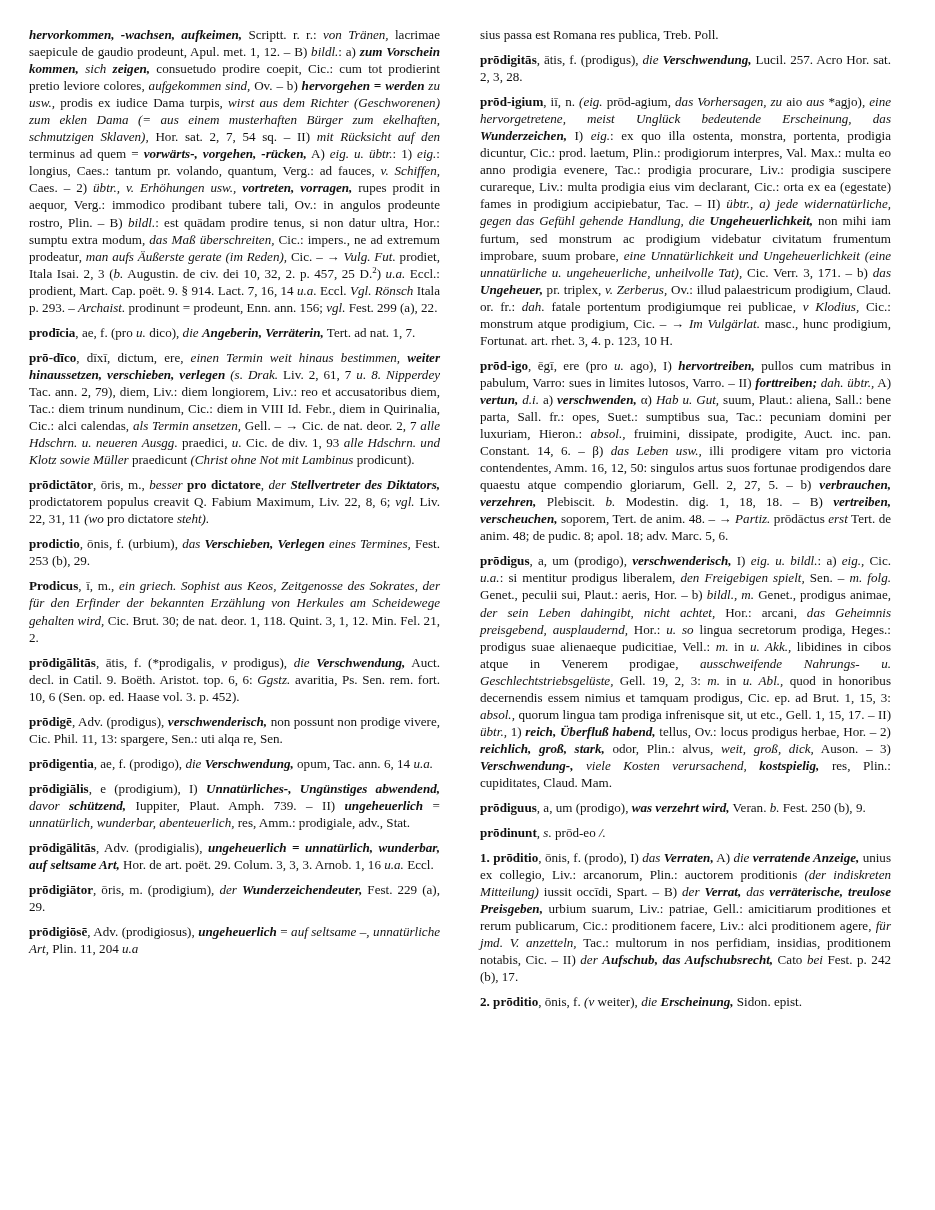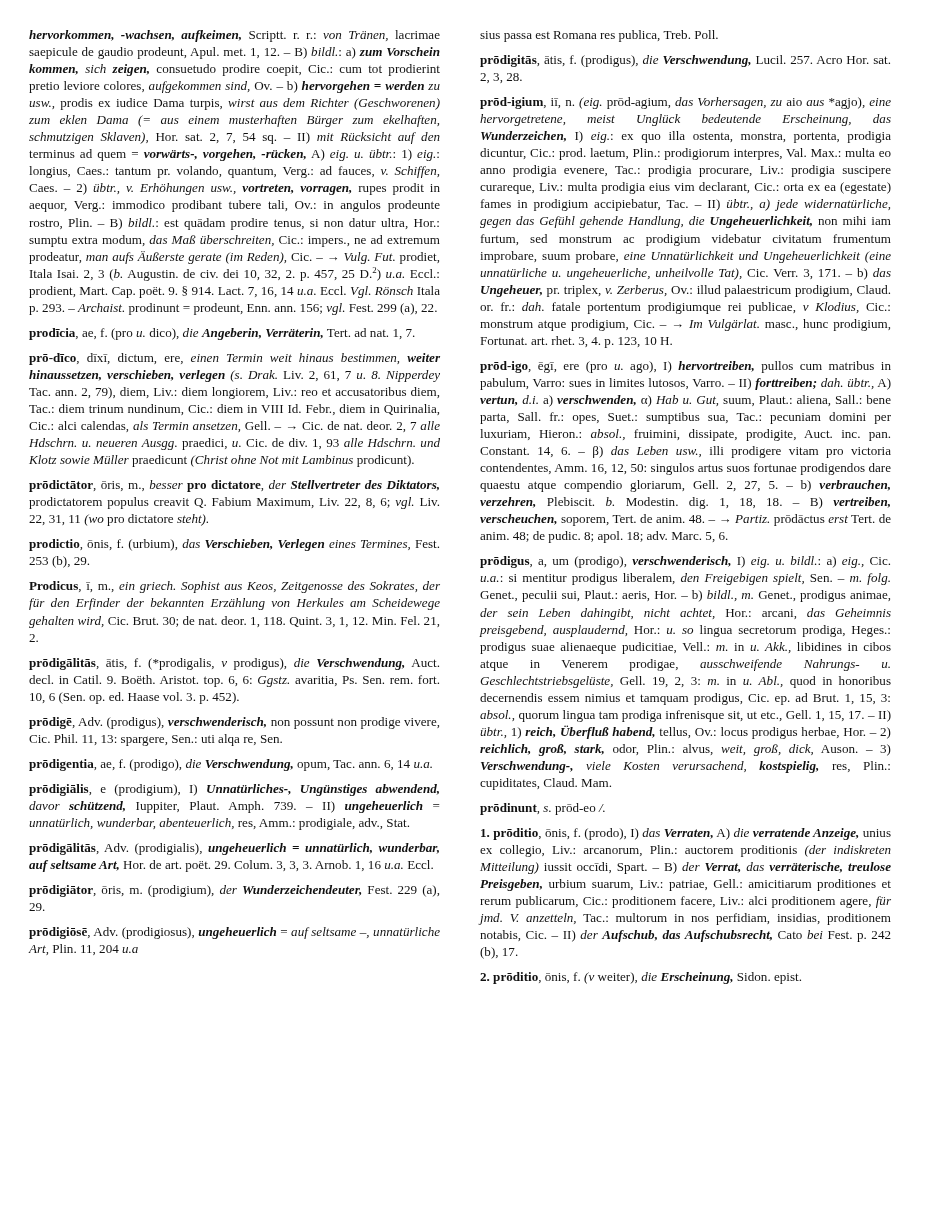--- a/index.html
+++ b/index.html
@@ -93,20 +93,21 @@
         <p class="entry"><b>prōdigālitās</b><span>, Adv. (prodigialis), </span><span class="bi">ungeheuerlich = unnatürlich, wunderbar, auf seltsame Art,</span><span> Hor. de art. poët. 29. Colum. 3, 3, 3. Arnob. 1, 16 </span><i>u.a.</i><span> Eccl.</span></p>
         <p class="entry"><b>prōdigiātor</b><span>, ōris, m. (prodigium), </span><i>der </i><span class="bi">Wunderzeichendeuter,</span><span> Fest. 229 (a), 29.</span></p>
         <p class="entry"><b>prōdigiōsē</b><span>, Adv. (prodigiosus), </span><span class="bi">ungeheuerlich</span><span> = </span><i>auf seltsame –, unnatürliche Art,</i><span> Plin. 11, 204 </span><i>u.a</i></p>
       </div>
     <div class="column" id="col-right">
         <p class="entry cont"><span>sius passa est Romana res publica, Treb. Poll.</span></p>
         <p class="entry"><b>prōdigitās</b><span>, ātis, f. (prodigus), </span><i>die </i><span class="bi">Verschwendung,</span><span> Lucil. 257. Acro Hor. sat. 2, 3, 28.</span></p>
         <p class="entry"><b>prōd-igium</b><span>, iī, n. </span><i>(eig.</i><span> prōd-agium, </span><i>das Vorhersagen, zu</i><span> aio </span><i>aus</i><span> *agjo), </span><i>eine hervorgetretene, meist Unglück bedeutende Erscheinung, das </i><span class="bi">Wunderzeichen,</span><span> I) </span><i>eig.</i><span>: ex quo illa ostenta, monstra, portenta, prodigia dicuntur, Cic.: prod. laetum, Plin.: prodigiorum interpres, Val. Max.: multa eo anno prodigia evenere, Tac.: prodigia procurare, Liv.: prodigia suscipere curareque, Liv.: multa prodigia eius vim declarant, Cic.: orta ex ea (egestate) fames in prodigium accipiebatur, Tac. – II) </span><i>übtr., a) jede widernatürliche, gegen das Gefühl gehende Handlung, die </i><span class="bi">Ungeheuerlichkeit,</span><span> non mihi iam furtum, sed monstrum ac prodigium videbatur civitatum frumentum improbare, suum probare, </span><i>eine Unnatürlichkeit und Ungeheuerlichkeit (eine unnatürliche u. ungeheuerliche, unheilvolle Tat),</i><span> Cic. Verr. 3, 171. – b) </span><i>das </i><span class="bi">Ungeheuer,</span><span> pr. triplex, </span><i>v. Zerberus,</i><span> Ov.: illud palaestricum prodigium, Claud. or. fr.: </span><i>dah.</i><span> fatale portentum prodigiumque rei publicae, </span><i>v Klodius,</i><span> Cic.: monstrum atque prodigium, Cic. – → </span><i>Im Vulgärlat.</i><span> masc., hunc prodigium, Fortunat. art. rhet. 3, 4. p. 123, 10 H.</span></p>
         <p class="entry"><b>prōd-igo</b><span>, ēgī, ere (pro </span><i>u.</i><span> ago), I) </span><span class="bi">hervortreiben,</span><span> pullos cum matribus in pabulum, Varro: sues in limites lutosos, Varro. – II) </span><span class="bi">forttreiben;</span><span> </span><i>dah. übtr.,</i><span> A) </span><span class="bi">vertun,</span><span> </span><i>d.i.</i><span> a) </span><span class="bi">verschwenden,</span><span> α) </span><i>Hab u. Gut,</i><span> suum, Plaut.: aliena, Sall.: bene parta, Sall. fr.: opes, Suet.: sumptibus sua, Tac.: pecuniam domini per luxuriam, Hieron.: </span><i>absol.,</i><span> fruimini, dissipate, prodigite, Auct. inc. pan. Constant. 14, 6. – β) </span><i>das Leben usw.,</i><span> illi prodigere vitam pro victoria contendentes, Amm. 16, 12, 50: singulos artus suos fortunae prodigendos dare quaestu atque compendio gloriarum, Gell. 2, 27, 5. – b) </span><span class="bi">verbrauchen, verzehren,</span><span> Plebiscit. </span><i>b.</i><span> Modestin. dig. 1, 18, 18. – B) </span><span class="bi">vertreiben, verscheuchen,</span><span> soporem, Tert. de anim. 48. – → </span><i>Partiz.</i><span> prōdāctus </span><i>erst</i><span> Tert. de anim. 48; de pudic. 8; apol. 18; adv. Marc. 5, 6.</span></p>
         <p class="entry"><b>prōdigus</b><span>, a, um (prodigo), </span><span class="bi">verschwenderisch,</span><span> I) </span><i>eig. u. bildl.</i><span>: a) </span><i>eig.,</i><span> Cic. </span><i>u.a.</i><span>: si mentitur prodigus liberalem, </span><i>den Freigebigen spielt,</i><span> Sen. – </span><i>m. folg.</i><span> Genet., peculii sui, Plaut.: aeris, Hor. – b) </span><i>bildl., m.</i><span> Genet., prodigus animae, </span><i>der sein Leben dahingibt, nicht achtet,</i><span> Hor.: arcani, </span><i>das Geheimnis preisgebend, ausplaudernd,</i><span> Hor.: </span><i>u. so</i><span> lingua secretorum prodiga, Heges.: prodigus suae alienaeque pudicitiae, Vell.: </span><i>m.</i><span> in </span><i>u. Akk.,</i><span> libidines in cibos atque in Venerem prodigae, </span><i>ausschweifende Nahrungs- u. Geschlechtstriebsgelüste,</i><span> Gell. 19, 2, 3: </span><i>m.</i><span> in </span><i>u. Abl.,</i><span> quod in honoribus decernendis essem nimius et tamquam prodigus, Cic. ep. ad Brut. 1, 15, 3: </span><i>absol.,</i><span> quorum lingua tam prodiga infrenisque sit, ut etc., Gell. 1, 15, 17. – II) </span><i>übtr.,</i><span> 1) </span><span class="bi">reich, Überfluß habend,</span><span> tellus, Ov.: locus prodigus herbae, Hor. – 2) </span><span class="bi">reichlich, groß, stark,</span><span> odor, Plin.: alvus, </span><i>weit, groß, dick,</i><span> Auson. – 3) </span><span class="bi">Verschwendung-,</span><span> </span><i>viele Kosten verursachend,</i><span> </span><span class="bi">kostspielig,</span><span> res, Plin.: cupiditates, Claud. Mam.</span></p>
+        <p class="entry"><b>prōdiguus</b><span>, a, um (prodigo), </span><span class="bi">was verzehrt wird,</span><span> Veran. </span><i>b.</i><span> Fest. 250 (b), 9.</span></p>
         <p class="entry"><b>prōdinunt</b><span>, </span><i>s.</i><span> prōd-eo </span><i>/.</i></p>
         <p class="entry"><b>1. prōditio</b><span>, ōnis, f. (prodo), I) </span><i>das </i><span class="bi">Verraten,</span><span> A) </span><i>die </i><span class="bi">verratende Anzeige,</span><span> unius ex collegio, Liv.: arcanorum, Plin.: auctorem proditionis </span><i>(der indiskreten Mitteilung)</i><span> iussit occīdi, Spart. – B) </span><i>der </i><span class="bi">Verrat,</span><span> </span><i>das </i><span class="bi">verräterische, treulose Preisgeben,</span><span> urbium suarum, Liv.: patriae, Gell.: amicitiarum proditiones et rerum publicarum, Cic.: proditionem facere, Liv.: alci proditionem agere, </span><i>für jmd. V. anzetteln,</i><span> Tac.: multorum in nos perfidiam, insidias, proditionem notabis, Cic. – II) </span><i>der </i><span class="bi">Aufschub, das Aufschubsrecht,</span><span> Cato </span><i>bei</i><span> Fest. p. 242 (b), 17.</span></p>
         <p class="entry"><b>2. prōditio</b><span>, ōnis, f. </span><i>(v</i><span> weiter), </span><i>die </i><span class="bi">Erscheinung,</span><span> Sidon. epist.</span></p>
       </div>
   </div>
 
   <div id="folio">520</div>
 
 </div>
 

